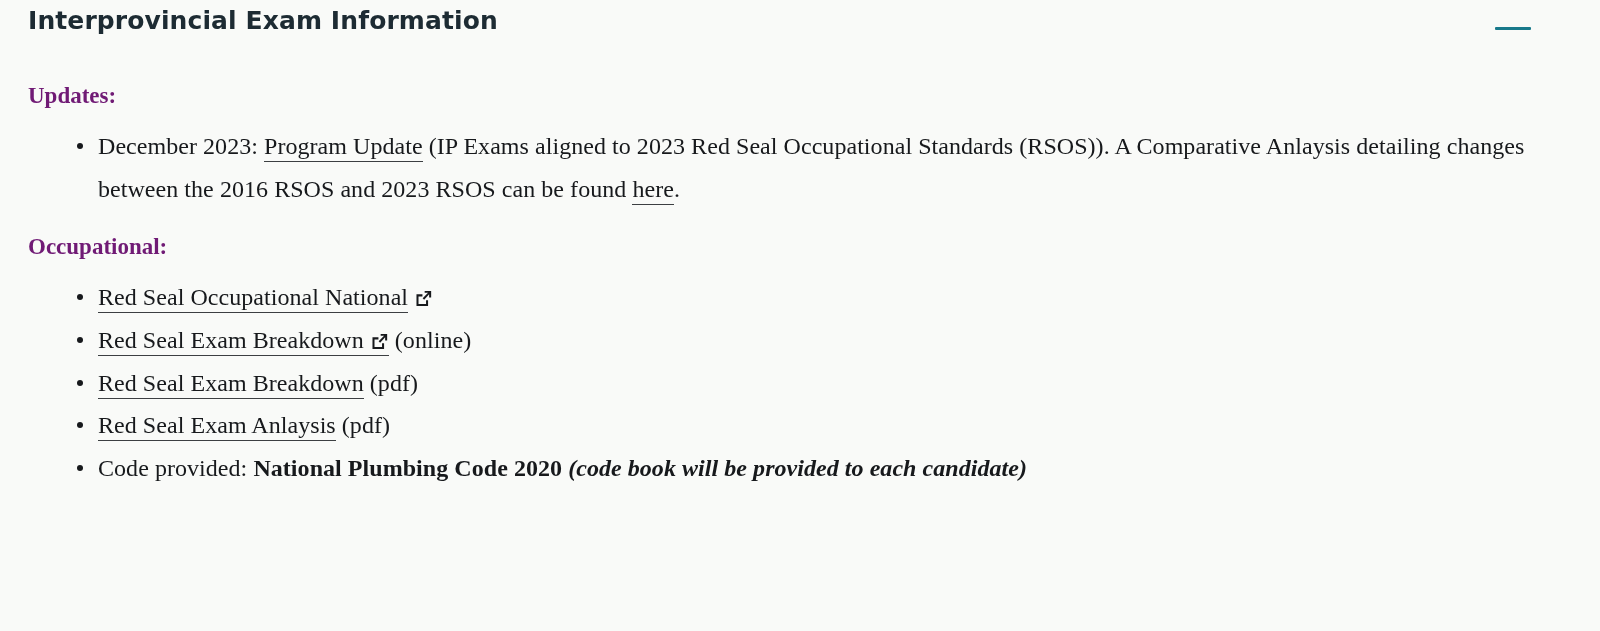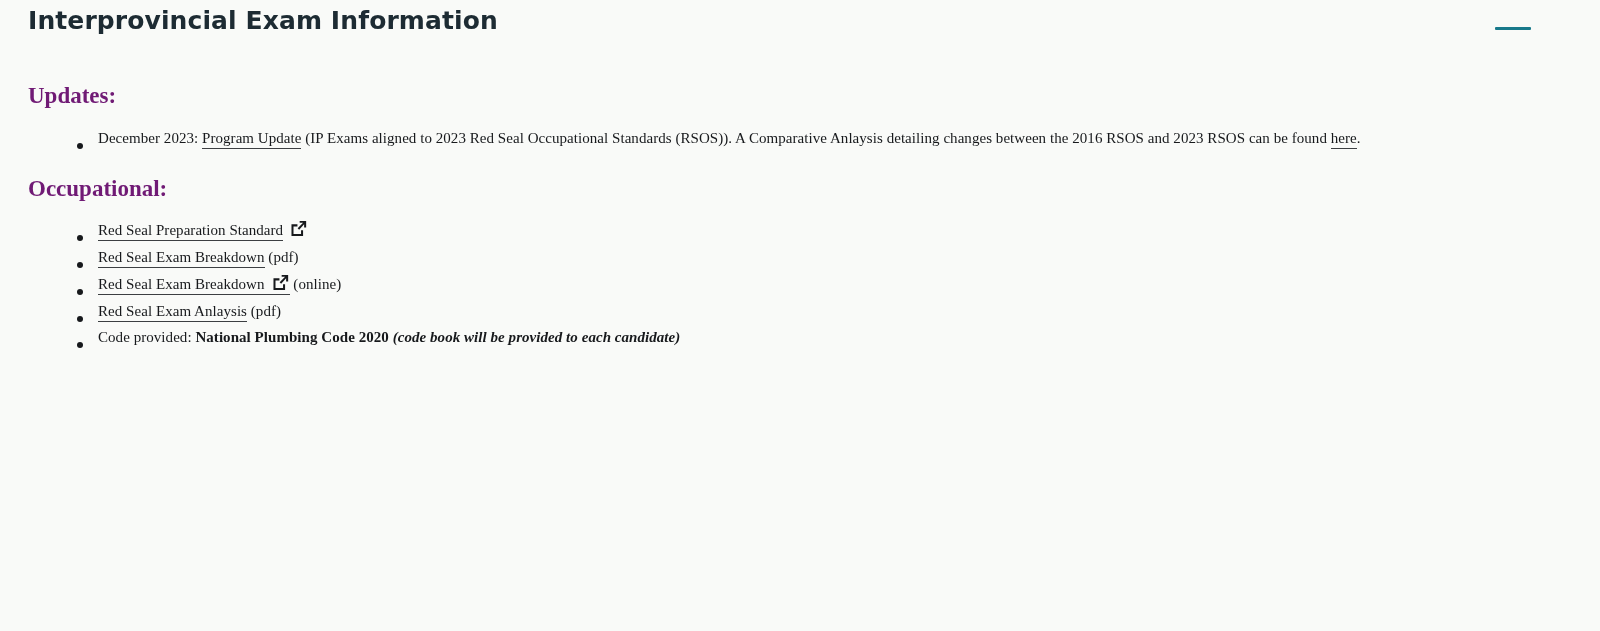--- a/index.html
+++ b/index.html
@@ -78,21 +78,21 @@
   }
 
   ul.doc-list {
     list-style: none;
     margin: 0;
     padding: 0;
   }
   ul.doc-list > li {
     position: relative;
     padding-left: 70px;
-    font-size: 15px;
+    font-size: 24px;
     line-height: 1.78;
     color: #17191c;
     letter-spacing: 0.05px;
   }
   ul.doc-list > li::before {
     content: "";
     position: absolute;
     left: 49px;
     top: 18px;
     width: 6px;
@@ -151,36 +151,36 @@
       <li>
         <span>December 2023: </span><a class="doc-link" href="#">Program Update</a><span> (IP Exams aligned to 2023 Red Seal Occupational Standards (RSOS)). A Comparative Anlaysis detailing changes between the 2016 RSOS and 2023 RSOS can be found </span><a class="doc-link" href="#">here</a><span>.</span>
       </li>
     </ul>
 
     <h3 class="section-heading second">Occupational:</h3>
 
     <ul class="doc-list information-list">
 
       <li>
-        <a class="doc-link" href="#">Red Seal Preparation Standard</a><span class="ext-icon"><svg viewBox="0 0 16 16" xmlns="http://www.w3.org/2000/svg">
+        <a class="doc-link" href="#">Red Seal Occupational National</a><span class="ext-icon"><svg viewBox="0 0 16 16" xmlns="http://www.w3.org/2000/svg">
               <path d="M1.4 4.1h5.6v1.9H3.3v7.1h7.1V9.6h1.9v5.5H1.4z" fill="#17191c"></path>
               <path d="M9.1 0.9h6.1v6.1h-1.9V4.1L8.6 9.2 7.2 7.8l5.1-5.1H9.1z" fill="#17191c"></path>
             </svg></span>
       </li>
 
 
       <li>
-        <a class="doc-link" href="#">Red Seal Exam Breakdown</a><span> (pdf)</span>
-      </li>
-
-      <li>
         <a class="doc-link link-with-icon" href="#"><span>Red Seal Exam Breakdown</span><span class="ext-icon"><svg viewBox="0 0 16 16" xmlns="http://www.w3.org/2000/svg">
                 <path d="M1.4 4.1h5.6v1.9H3.3v7.1h7.1V9.6h1.9v5.5H1.4z" fill="#17191c"></path>
                 <path d="M9.1 0.9h6.1v6.1h-1.9V4.1L8.6 9.2 7.2 7.8l5.1-5.1H9.1z" fill="#17191c"></path>
               </svg></span></a><span> (online)</span>
+      </li>
+
+      <li>
+        <a class="doc-link" href="#">Red Seal Exam Breakdown</a><span> (pdf)</span>
       </li>
 
       <li>
         <a class="doc-link" href="#">Red Seal Exam Anlaysis</a><span> (pdf)</span>
       </li>
 
 
       <li>
         <span>Code provided: </span><span class="b">National Plumbing Code 2020</span><span class="bi"> (code book will be provided to each candidate)</span>
       </li>

